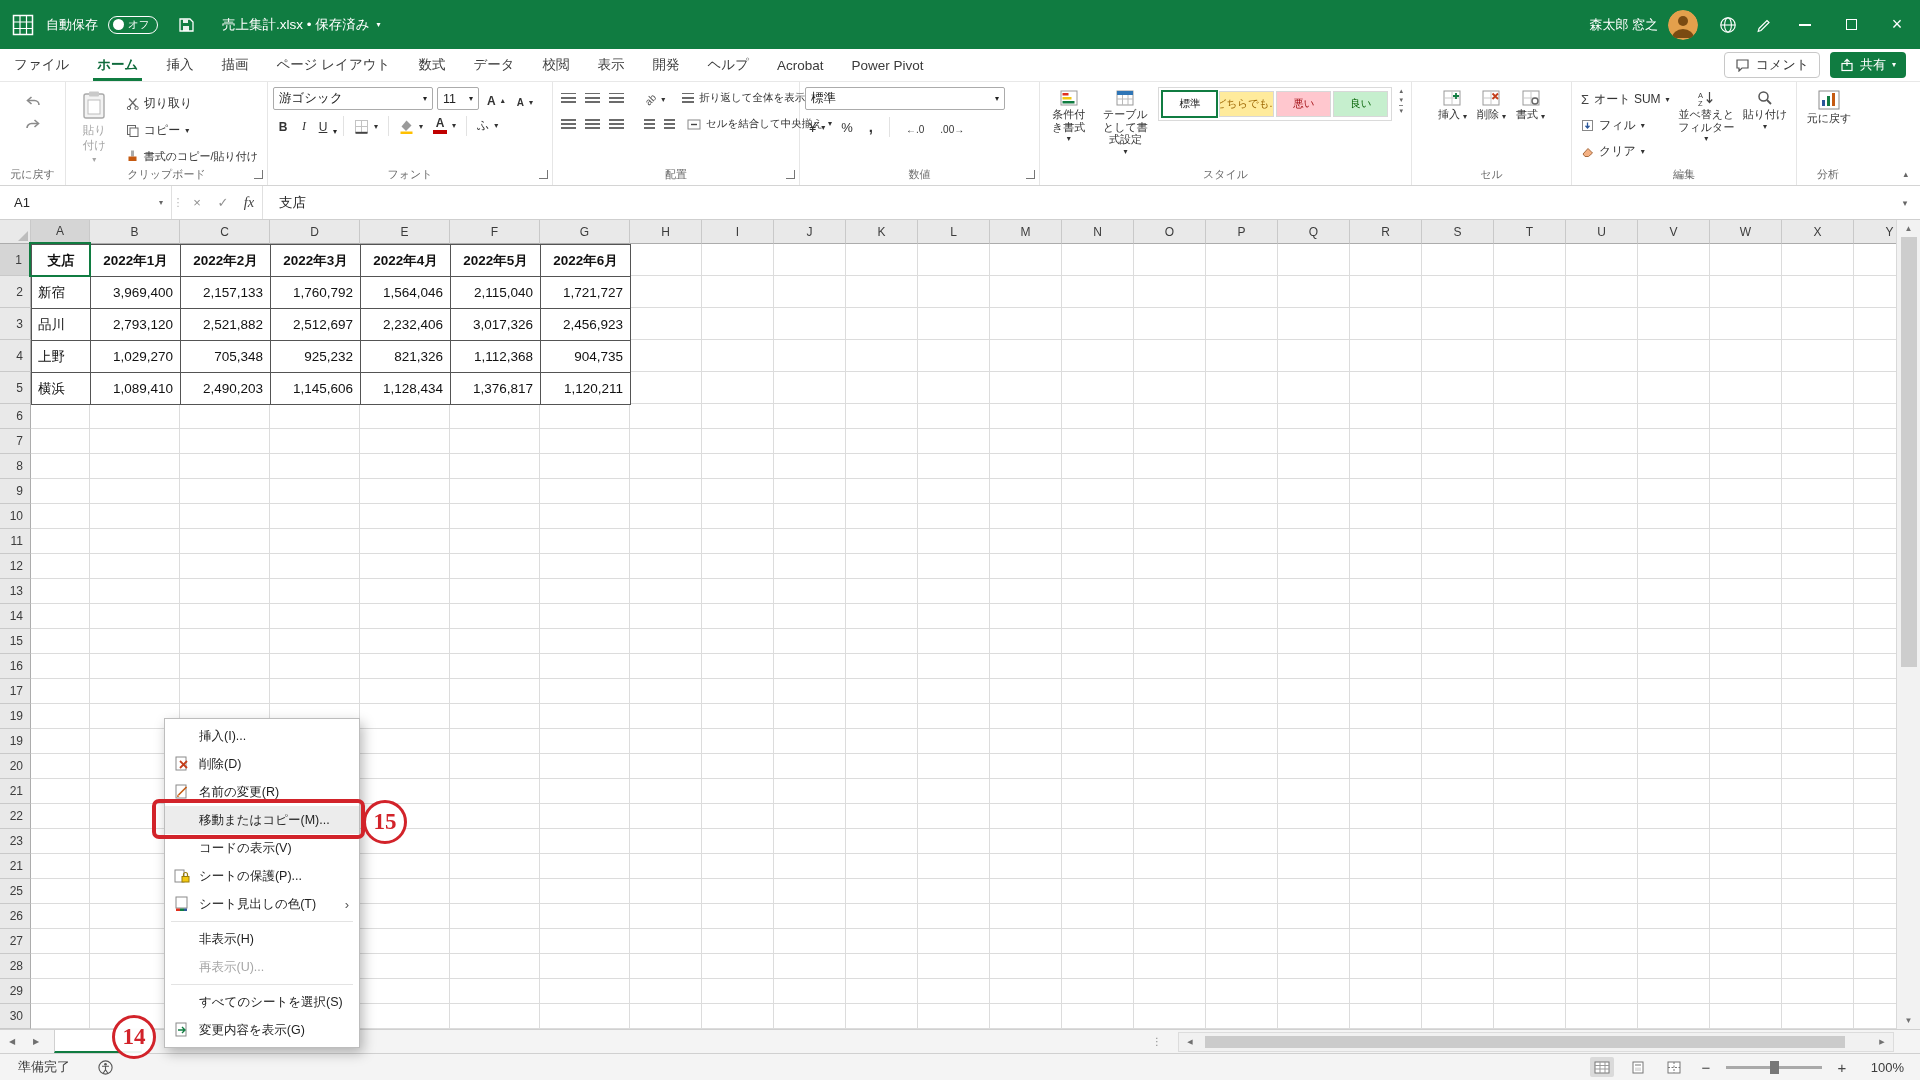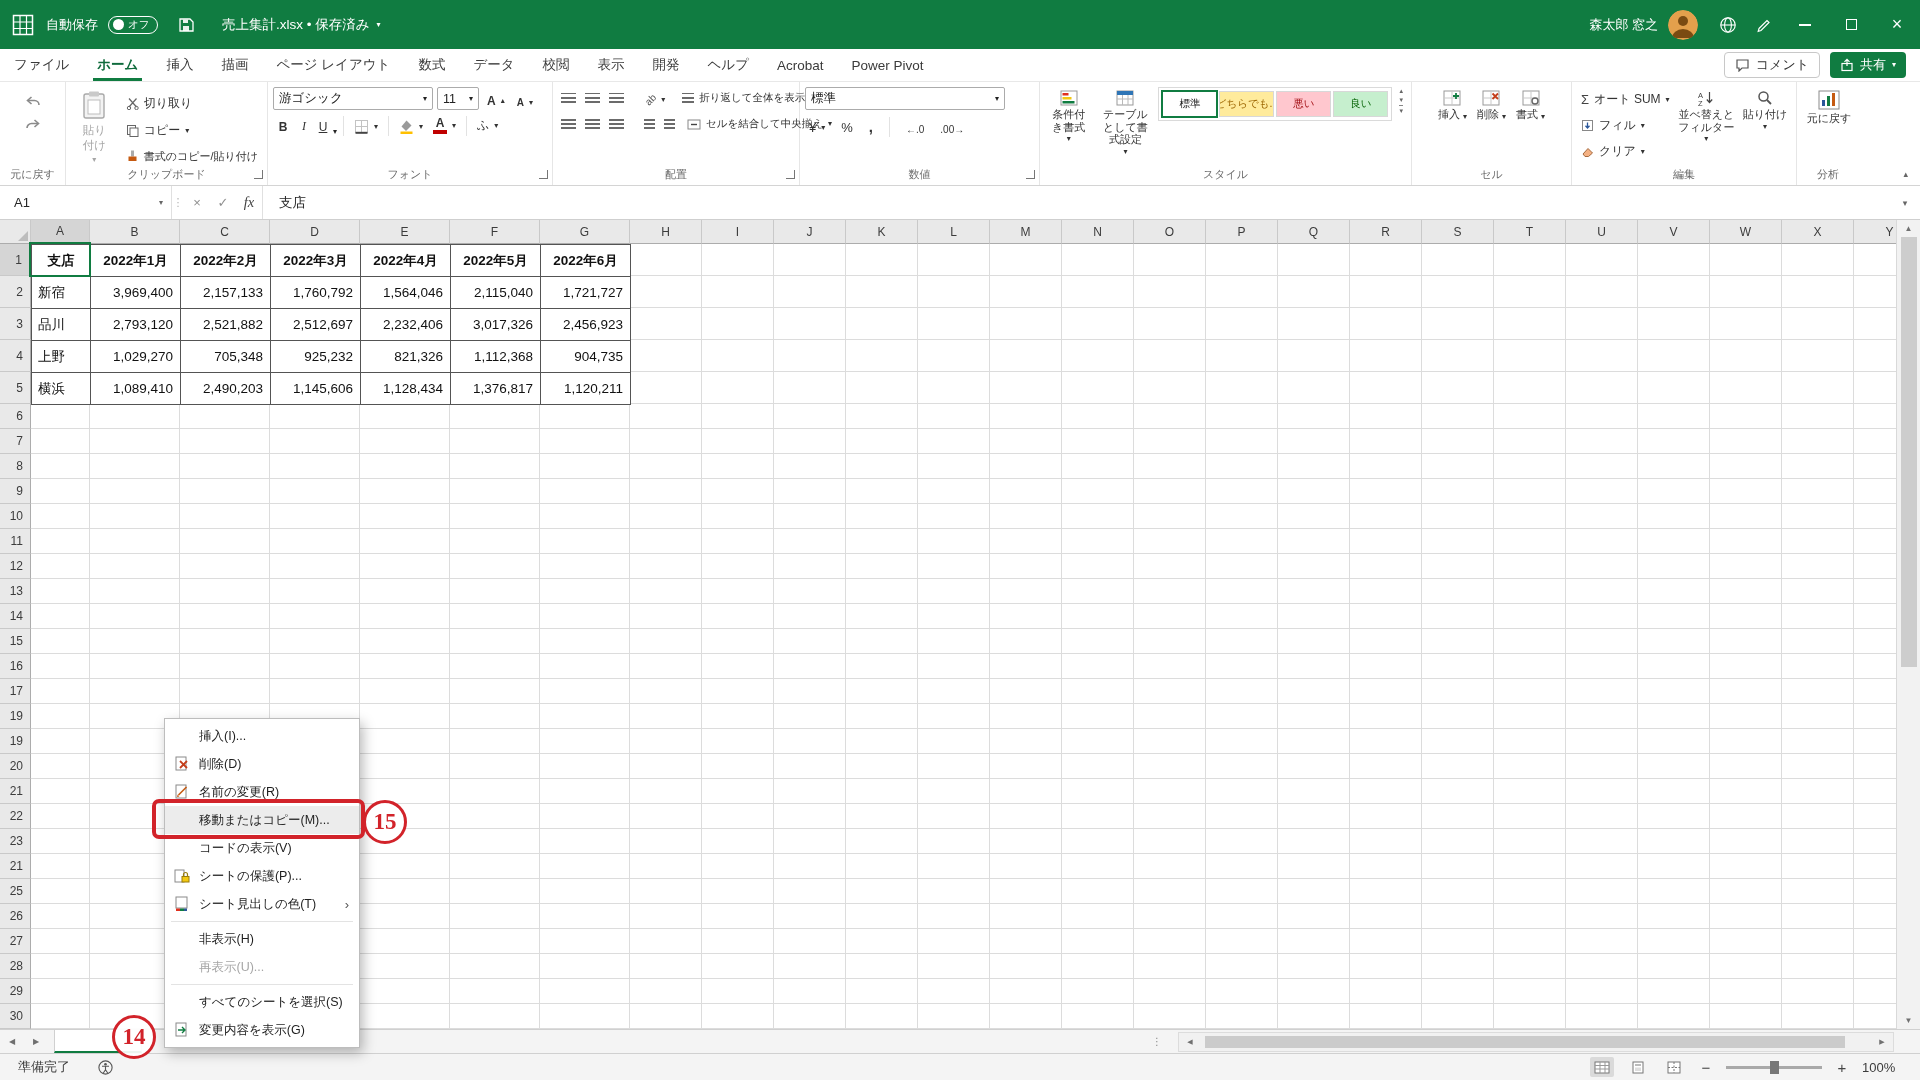--- a/index.html
+++ b/index.html
@@ -102,21 +102,21 @@
 #statusbar{position:absolute;top:1053px;left:0;width:1920px;height:27px;background:#F4F4F4;border-top:1px solid #D0D0D0;display:flex;align-items:center;font-size:13px;color:#3c3c3c;z-index:6}
 .sready{margin-left:18px}
 .acc{margin-left:28px}
 .sright{margin-left:auto;display:flex;align-items:center;gap:12px;margin-right:16px}
 .viewbtn{width:24px;height:20px;display:flex;align-items:center;justify-content:center;border-radius:2px}
 .viewbtn.active{background:#DADADA}
 .zbtn{font-size:15px;color:#444;width:16px;text-align:center}
 .ztrack{width:96px;height:3px;background:#A9A9A9;position:relative}
 .ztrack::before{content:"";position:absolute;left:48px;top:-3px;width:1px;height:9px;background:#8a8a8a}
 .zthumb{position:absolute;left:44px;top:-5px;width:9px;height:13px;background:#777}
-.zpct{width:42px;}
+.zpct{width:42px;text-align:right}
 
 
 #ctxmenu{position:absolute;left:164px;top:718px;width:196px;background:#fff;border:1px solid #BDBDBD;box-shadow:3px 5px 12px rgba(0,0,0,.28);padding:3px 0;z-index:40}
 .mi{height:28px;display:flex;align-items:center;padding:0 10px 0 7px;font-size:12.5px;color:#1e1e1e;white-space:nowrap}
 .mi.hl{background:#ECECEC}
 .mi.disabled{color:#A3A3A3}
 .mi .ic{width:20px;height:16px;margin-right:7px;flex:none;display:flex;align-items:center;justify-content:center}
 .mi .sub{margin-left:auto;font-size:13px;color:#555}
 .msep{height:1px;background:#E3E3E3;margin:3px 6px}
 #redbox{position:absolute;left:152px;top:799px;width:213px;height:40px;border:4px solid #D2232A;border-radius:7px;z-index:45;pointer-events:none}

